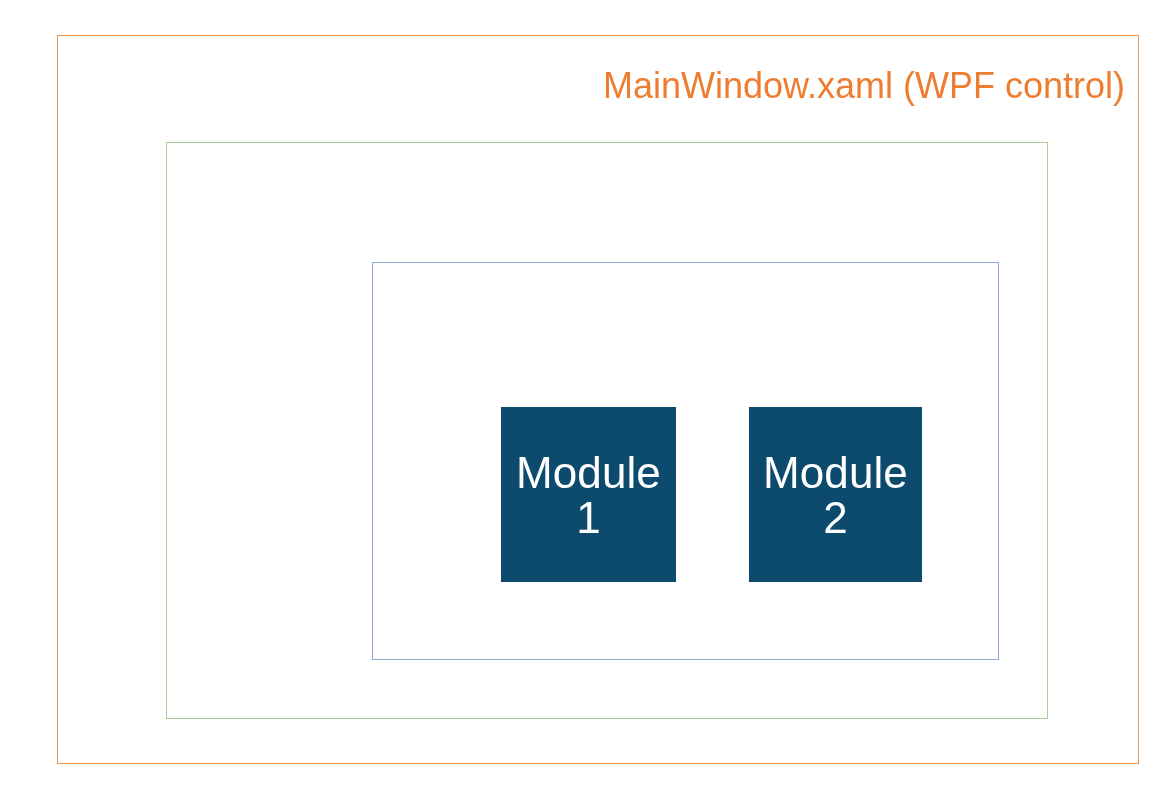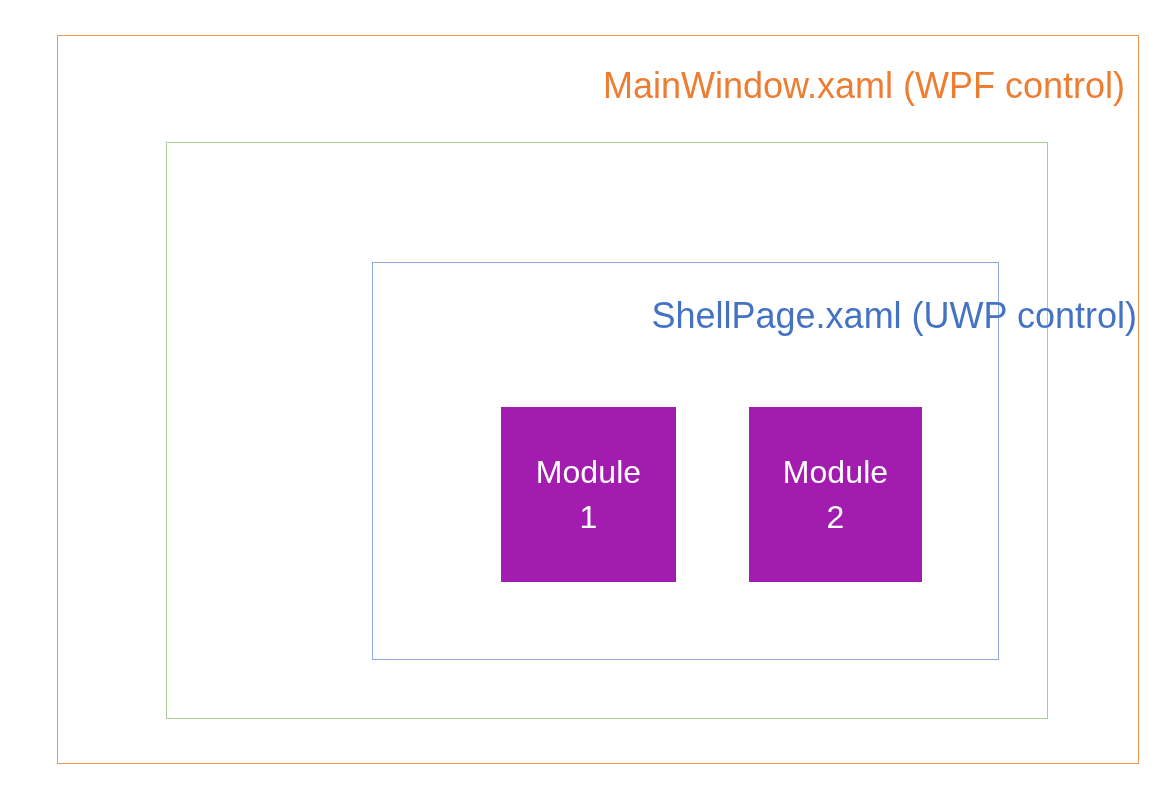--- a/index.html
+++ b/index.html
@@ -87,28 +87,28 @@
   .label-shellpage {
     right: 29px;
     top: 297px;
     font-size: 36px;
     color: #4472C4;
   }
 
   
   .module-tile {
     position: absolute;
-    background: #a21caf;
+    background: #0c4a6e;
     color: #ffffff;
     display: flex;
     flex-direction: column;
     align-items: center;
     justify-content: center;
     text-align: center;
-    font-size: 32px;
+    font-size: 44px;
     line-height: 45px;
     font-weight: 400;
     letter-spacing: 0.1px;
   }
 
   .module-1 {
     left: 501px;
     top: 406px;
     width: 175px;
     height: 175px;
@@ -132,21 +132,20 @@
 
   <div class="box-wpf"></div>
 
   <div class="box-xamlhost"></div>
 
   <div class="box-shellpage"></div>
 
   <div class="box-label label-wpf">MainWindow.xaml (WPF control)</div>
 
 
-  <div class="box-label label-shellpage">ShellPage.xaml (UWP control)</div>
 
   <div class="module-tile module-1">
     <span class="module-line">Module</span>
     <span class="module-line">1</span>
   </div>
 
   <div class="module-tile module-2">
     <span class="module-line">Module</span>
     <span class="module-line">2</span>
   </div>

